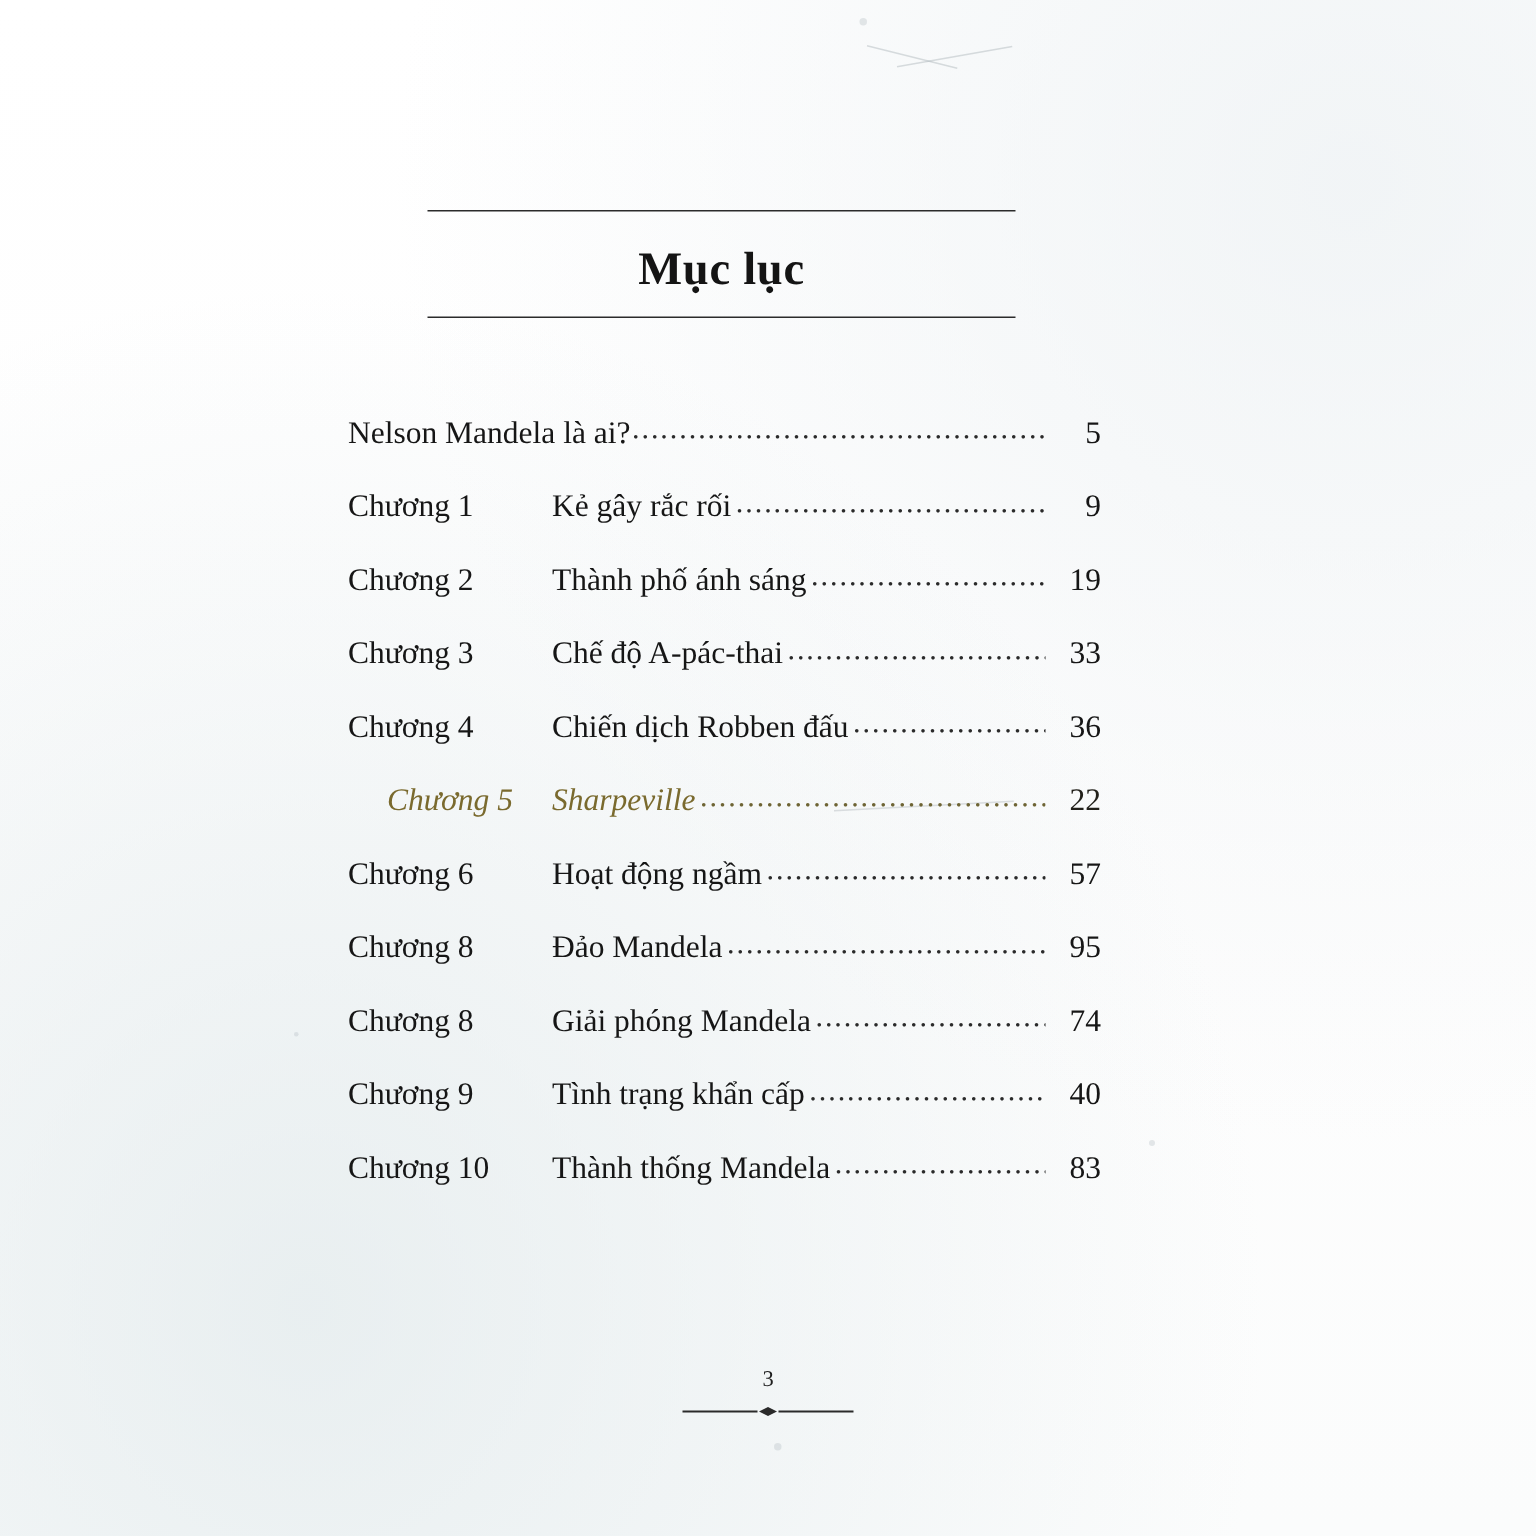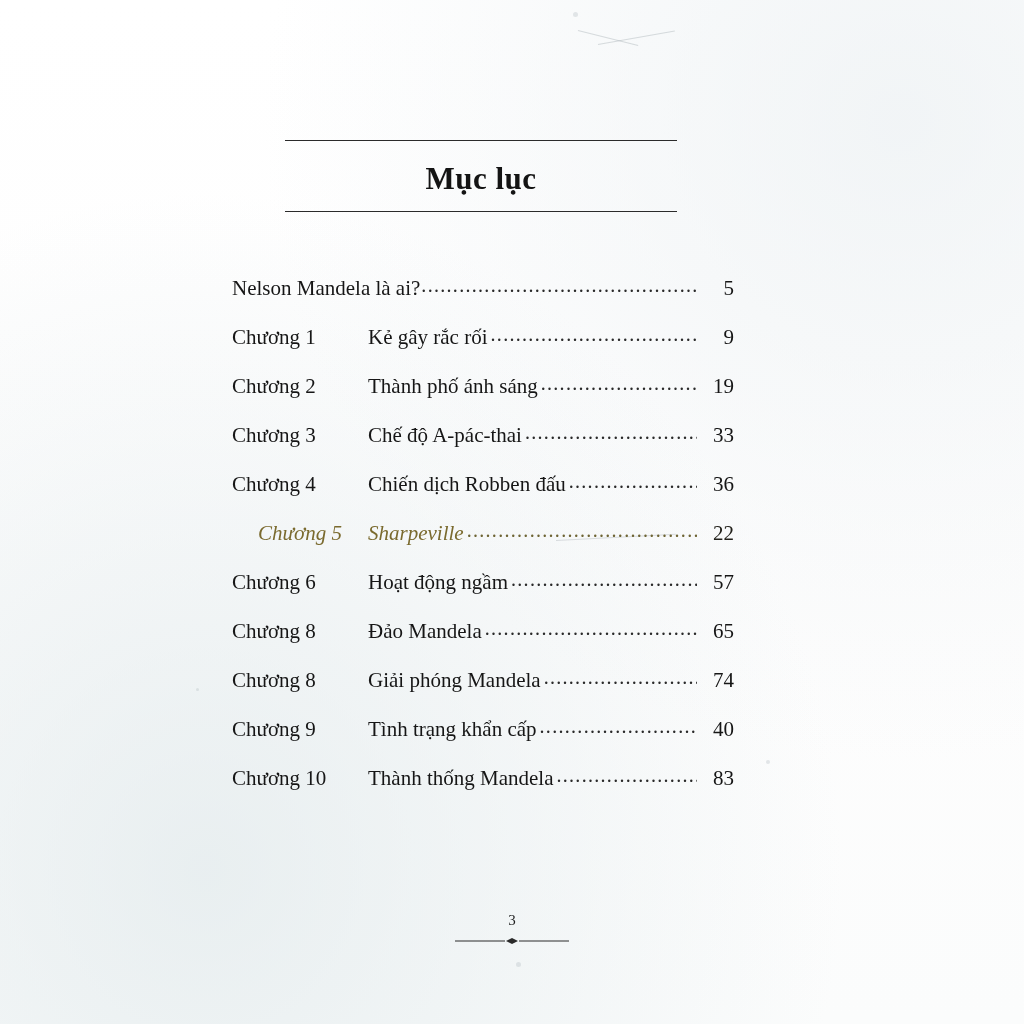--- a/index.html
+++ b/index.html
@@ -202,21 +202,21 @@
       <span class="chap">Chương 6</span>
       <span class="titletext">Hoạt động ngầm</span>
       <span class="dots">.................................................................................................</span>
       <span class="pg">57</span>
     </div>
 
     <div class="toc-row">
       <span class="chap">Chương 8</span>
       <span class="titletext">Đảo Mandela</span>
       <span class="dots">.................................................................................................</span>
-      <span class="pg">65</span>
+      <span class="pg">95</span>
     </div>
 
     <div class="toc-row">
       <span class="chap">Chương 8</span>
       <span class="titletext">Giải phóng Mandela</span>
       <span class="dots">.................................................................................................</span>
       <span class="pg">74</span>
     </div>
 
     <div class="toc-row">

